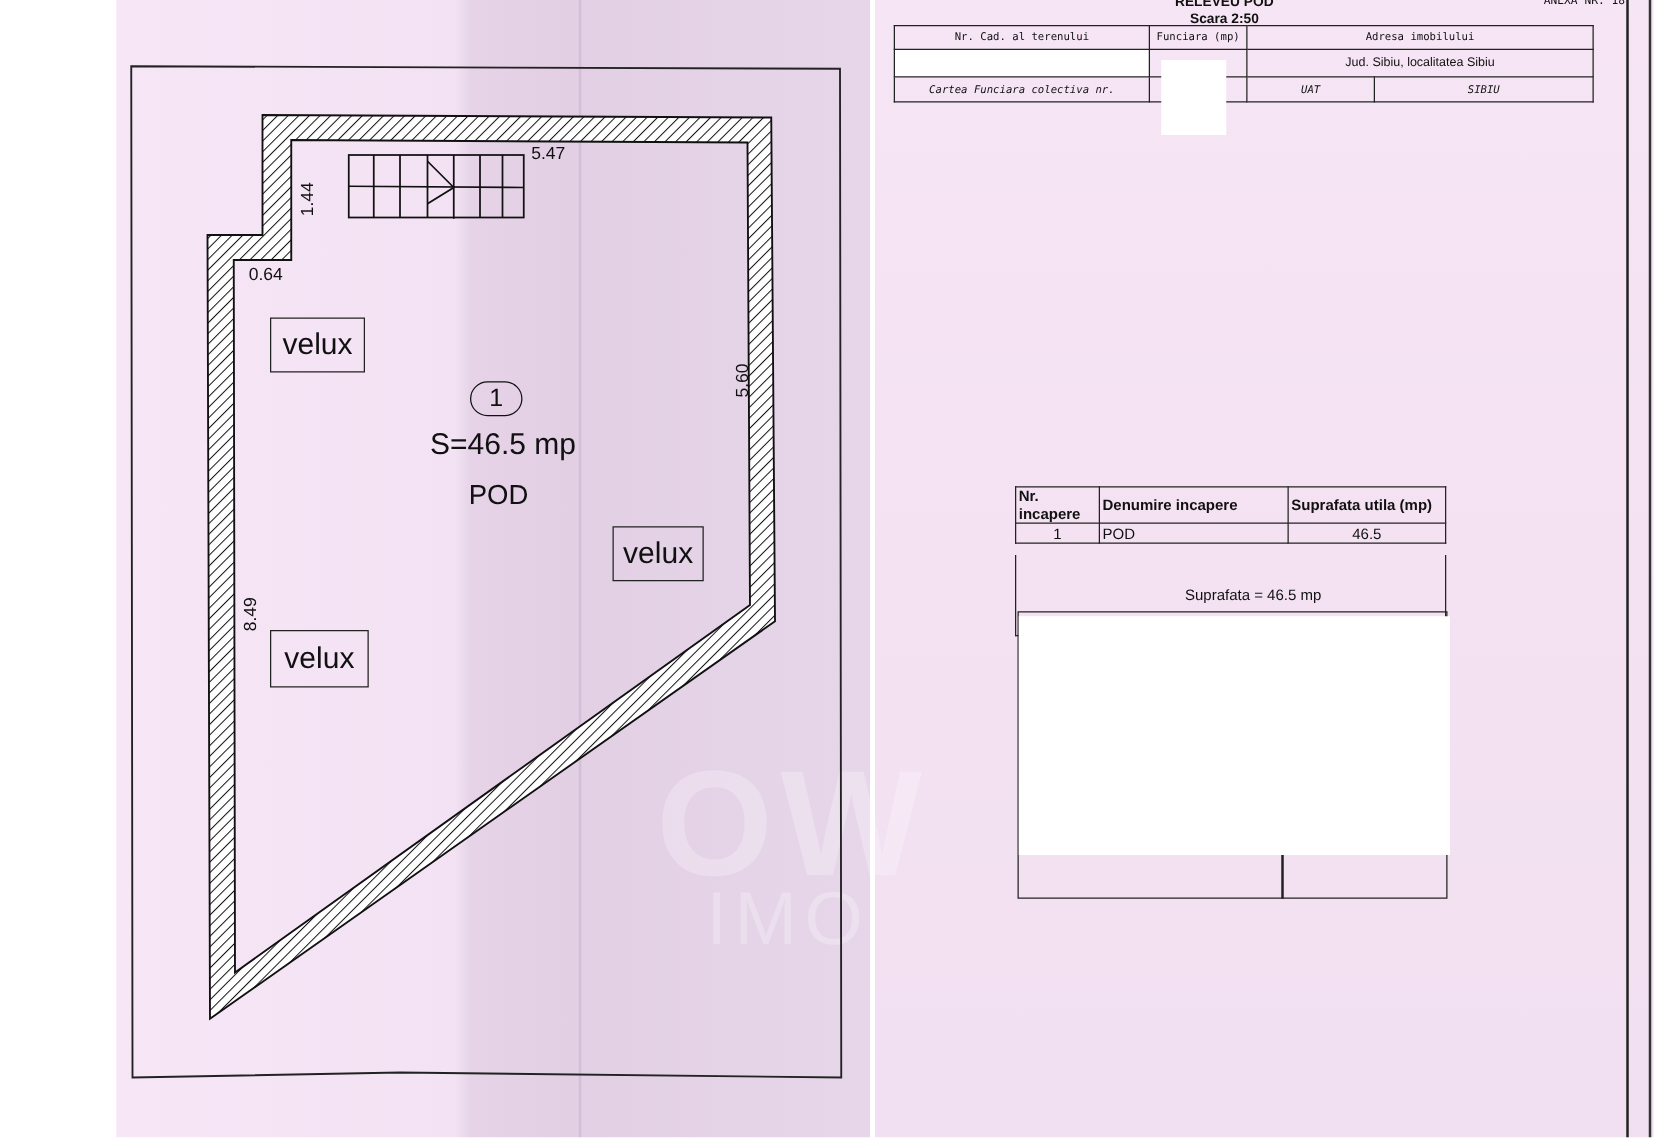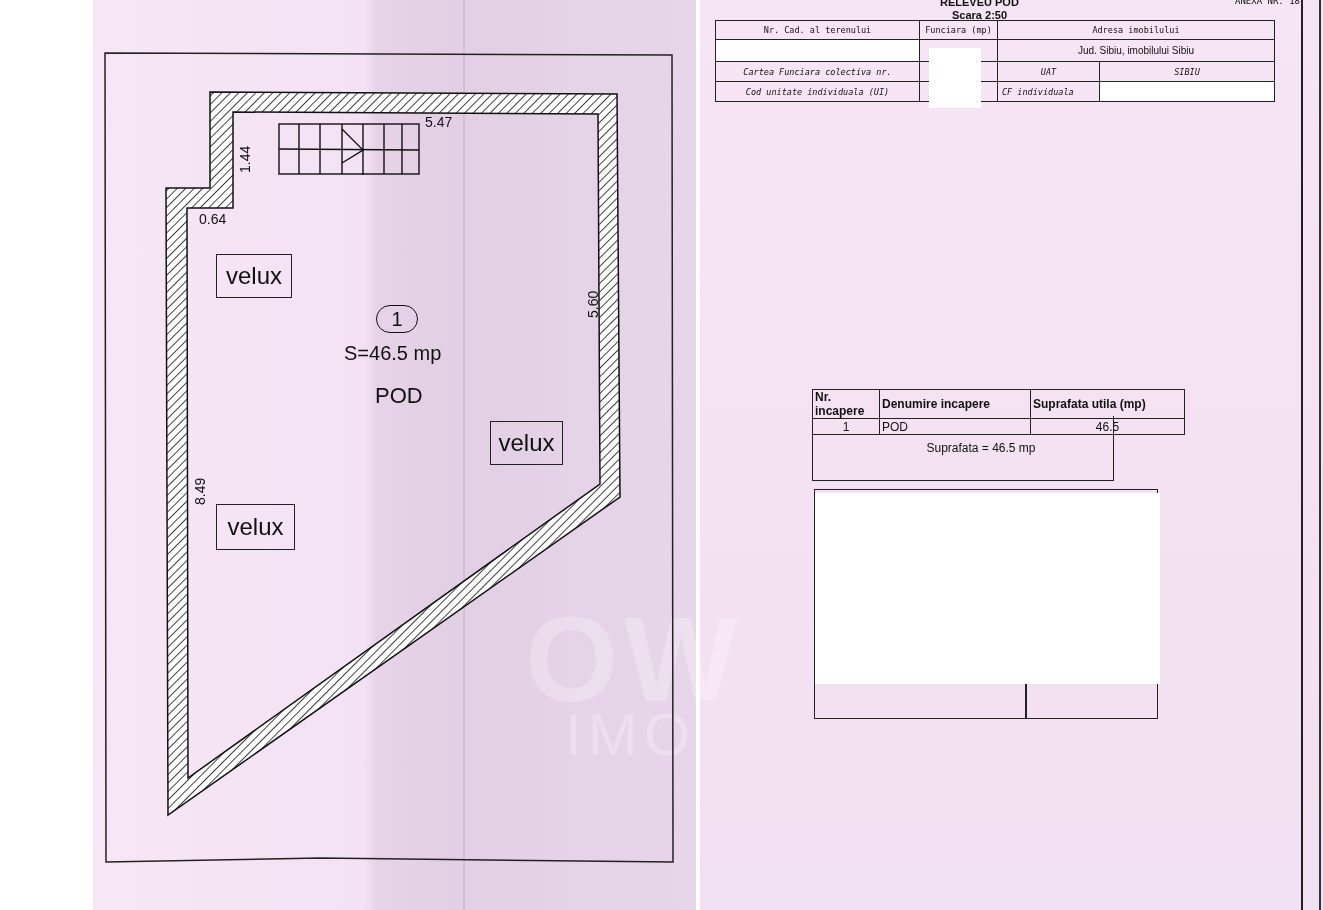--- a/index.html
+++ b/index.html
@@ -33,48 +33,48 @@
   .velux {
     position: absolute; border: 1.5px solid #222; font-size: 24px; color: #111;
     display: flex; align-items: center; justify-content: center;
   }
 
   .room-num {
     position: absolute; left: 376px; top: 305px; width: 42px; height: 28px;
     border: 1.5px solid #111; border-radius: 14px; font-size: 20px;
     display: flex; align-items: center; justify-content: center;
   }
-  .room-area { position: absolute; left: 344px; top: 342px; font-size: 20px; }
+  .room-area { position: absolute; left: 344px; top: 342px; font-size: 24px; }
   .room-name { position: absolute; left: 375px; top: 383px; font-size: 22px; }
 
   
   .doc-title { position: absolute; left: 940px; top: -4px; font-size: 11px; font-weight: bold; }
   .doc-scale { position: absolute; left: 952px; top: 9px; font-size: 11px; font-weight: bold; }
   .annex { position: absolute; left: 1235px; top: -4px; font-size: 9px; font-family: "DejaVu Sans Mono", monospace; }
 
   table.header-table {
     position: absolute; left: 715px; top: 20px; width: 560px; border-collapse: collapse;
     font-family: "DejaVu Sans Mono", monospace; font-size: 8.5px;
   }
   table.header-table td { border: 1.5px solid #222; height: 22px; text-align: center; padding: 4px 4px; }
   table.header-table tr.r1 td { height: 17px; }
   table.header-table tr.r3 td, table.header-table tr.r4 td { height: 20px; font-style: italic; }
   .redact { background: #ffffff; }
 
   .right-vline1 { position: absolute; left: 1301px; top: 0; width: 2px; height: 910px; background: #222; }
   .right-vline2 { position: absolute; left: 1319px; top: 0; width: 2px; height: 910px; background: #333; }
 
   .room-table {
-    position: absolute; left: 812px; top: 389px; width: 373px; border-collapse: collapse; font-size: 12px;
+    position: absolute; left: 812px; top: 389px; width: 345px; border-collapse: collapse; font-size: 12px;
   }
   .room-table td { border: 1.5px solid #222; padding: 0 2px; height: 18px; }
   .room-table tr.h td { font-weight: bold; font-size: 12px; }
   .room-table tr.d td { height: 16px; }
   .total-box {
-    position: absolute; left: 812px; top: 416px; width: 302px; height: 65px;
+    position: absolute; left: 812px; top: 444px; width: 345px; height: 65px;
     border: 1.5px solid #222; border-top: none;
     display: flex; align-items: center; justify-content: center; font-size: 12px; padding-left: 36px;
   }
   .lower-box {
     position: absolute; left: 814px; top: 489px; width: 344px; height: 230px; border: 1.5px solid #222;
   }
   .lower-divider { position: absolute; left: 1025px; top: 684px; width: 2px; height: 35px; background: #222; }
   .redact-block { position: absolute; left: 815px; top: 493px; width: 345px; height: 191px; background: #ffffff; }
   .redact-small { position: absolute; background: #ffffff; }
 </style>
@@ -136,33 +136,27 @@
 <table class="header-table">
   <tbody>
       <tr class="r1">
     <td style="width:204px">Nr. Cad. al terenului</td>
     <td style="width:78px">Funciara (mp)</td>
     <td colspan="2">Adresa imobilului</td>
   </tr>
   <tr class="r2">
     <td class="redact"></td>
     <td></td>
-    <td colspan="2" style="font-family:'Liberation Sans',sans-serif; font-size:10px;">Jud. Sibiu, imobilului Sibiu</td>
+    <td colspan="2" style="font-family:'Liberation Sans',sans-serif; font-size:10px;">Jud. Sibiu, localitatea Sibiu</td>
   </tr>
   <tr class="r3">
     <td>Cartea Funciara colectiva nr.</td>
     <td></td>
     <td style="width:102px">UAT</td>
     <td>SIBIU</td>
-  </tr>
-  <tr class="r4">
-    <td>Cod unitate individuala (UI)</td>
-    <td></td>
-    <td style="text-align:left">CF individuala</td>
-    <td class="redact"></td>
   </tr>
 </tbody>
   </table>
 <div class="redact-small" style="left:929px; top:48px; width:52px; height:60px;"></div>
 
 <div class="right-vline1"></div>
 <div class="right-vline2"></div>
 
 <table class="room-table">
   <tbody>

